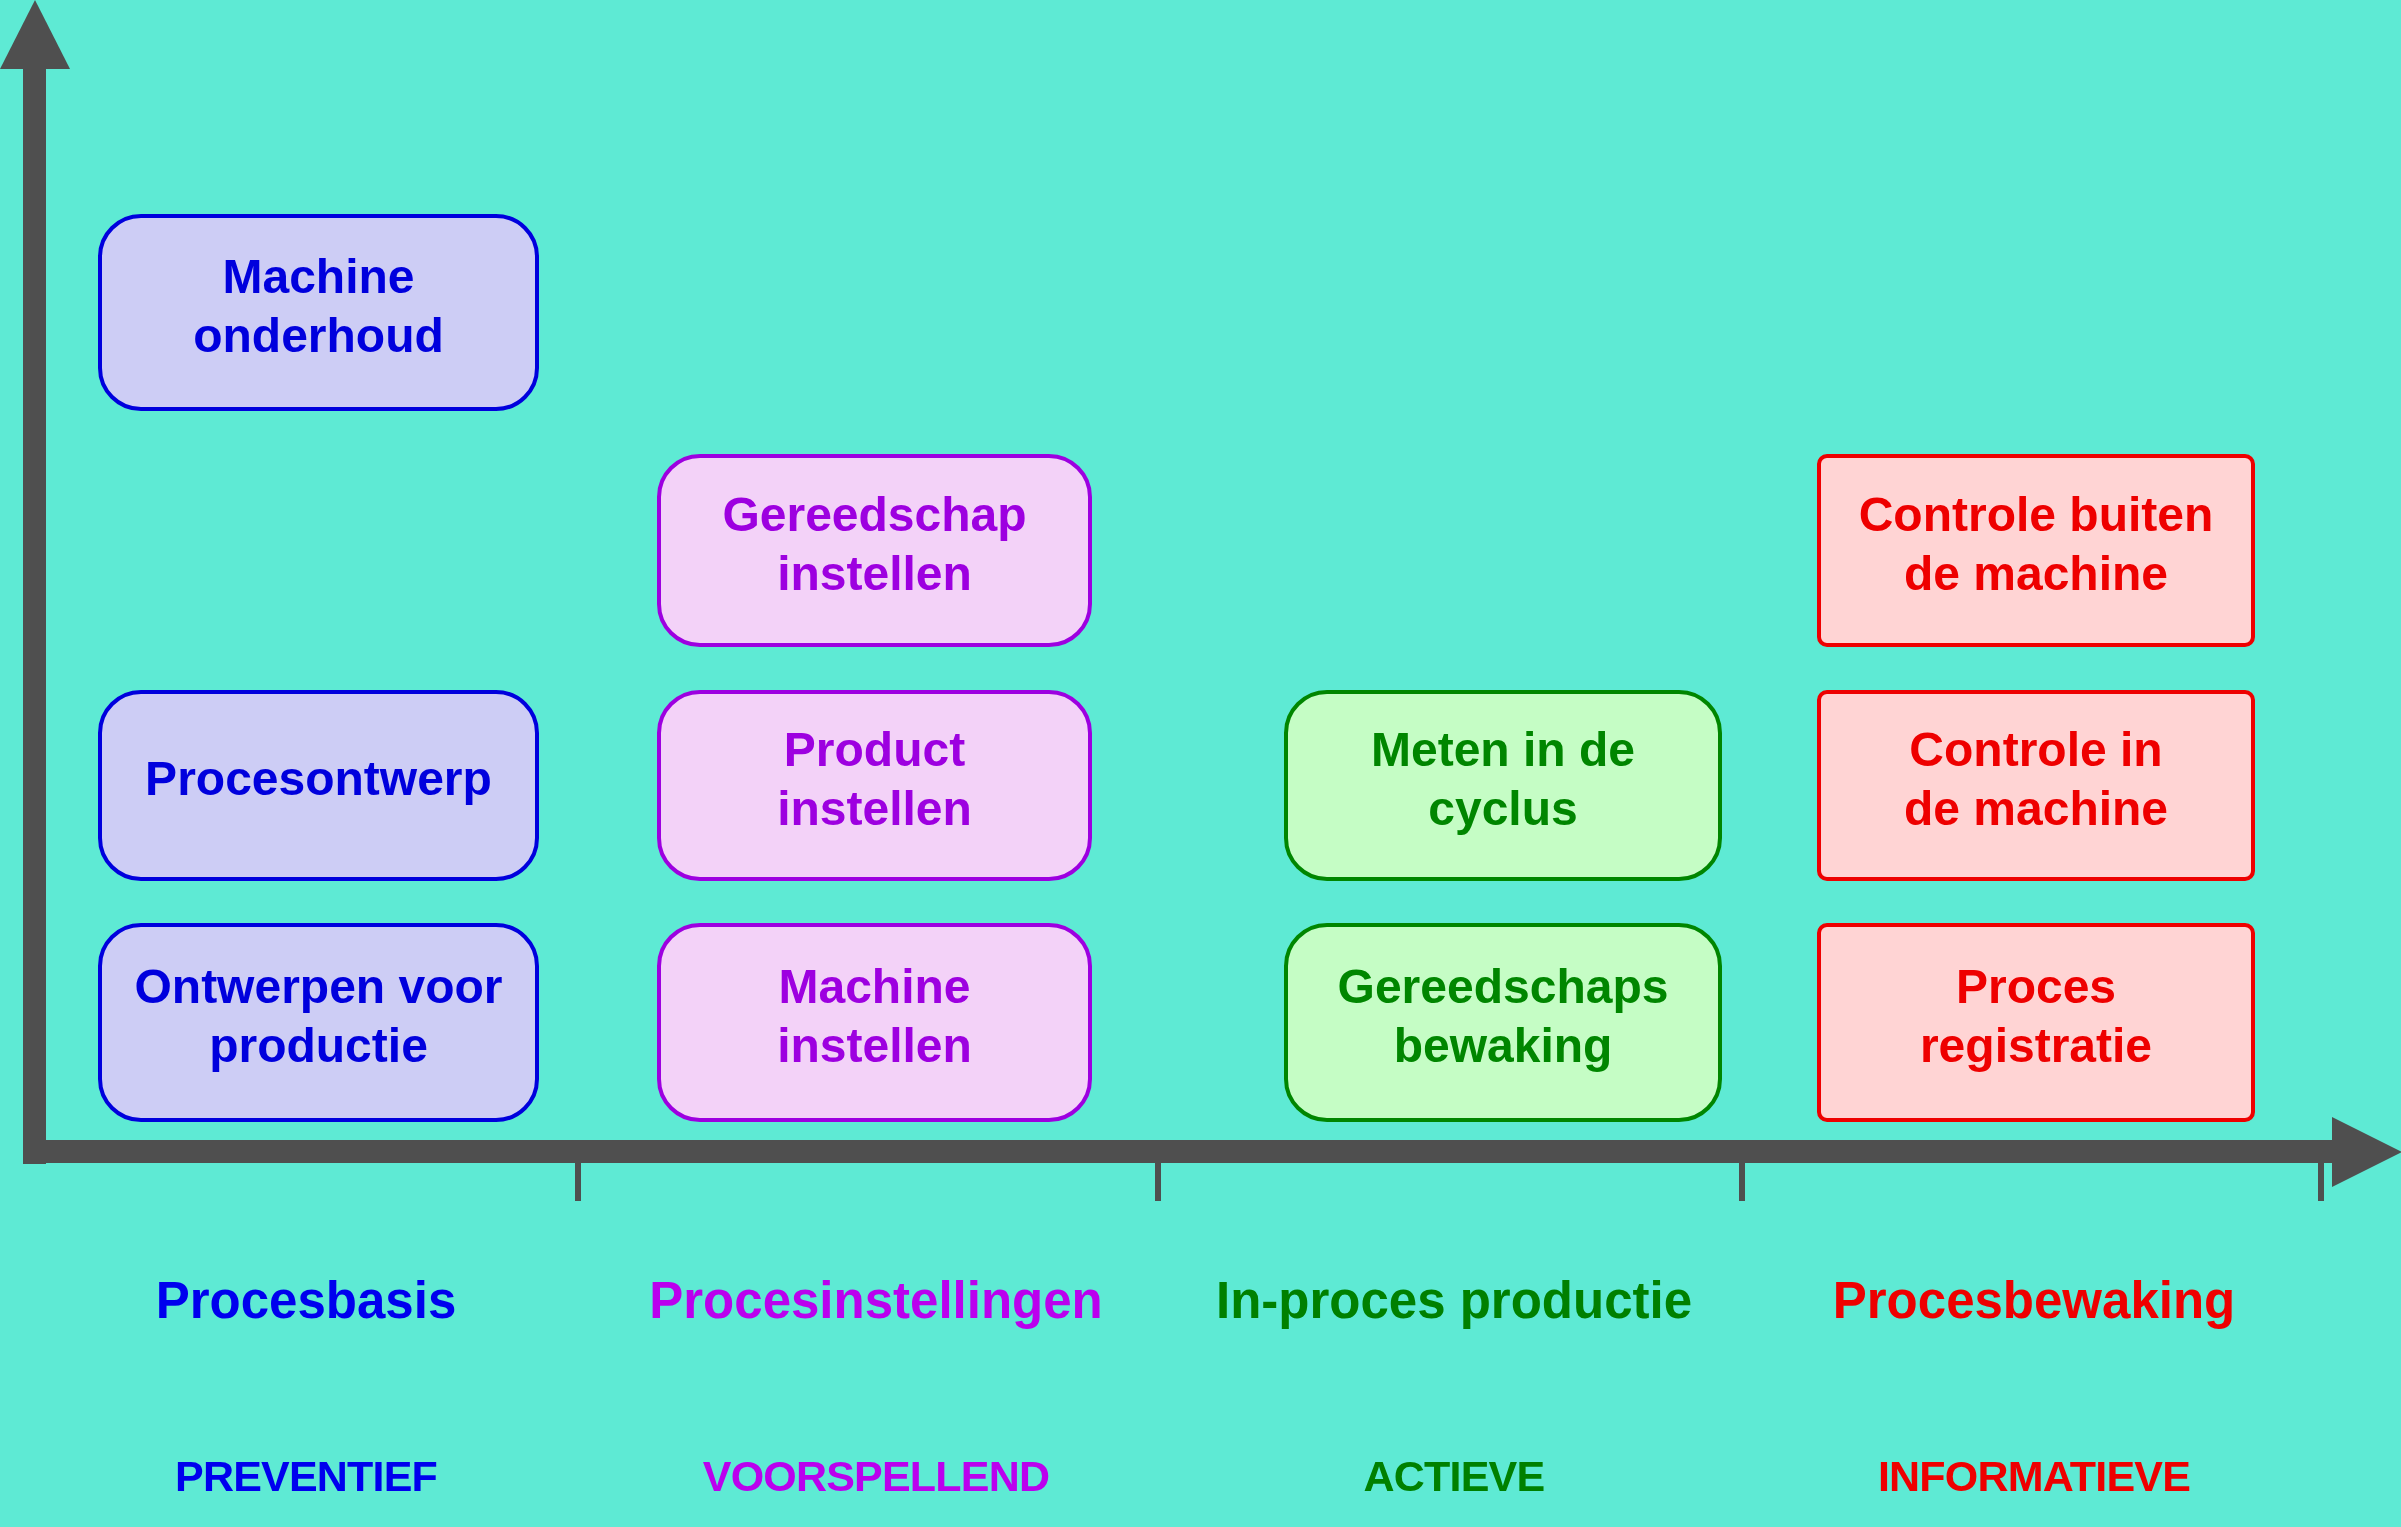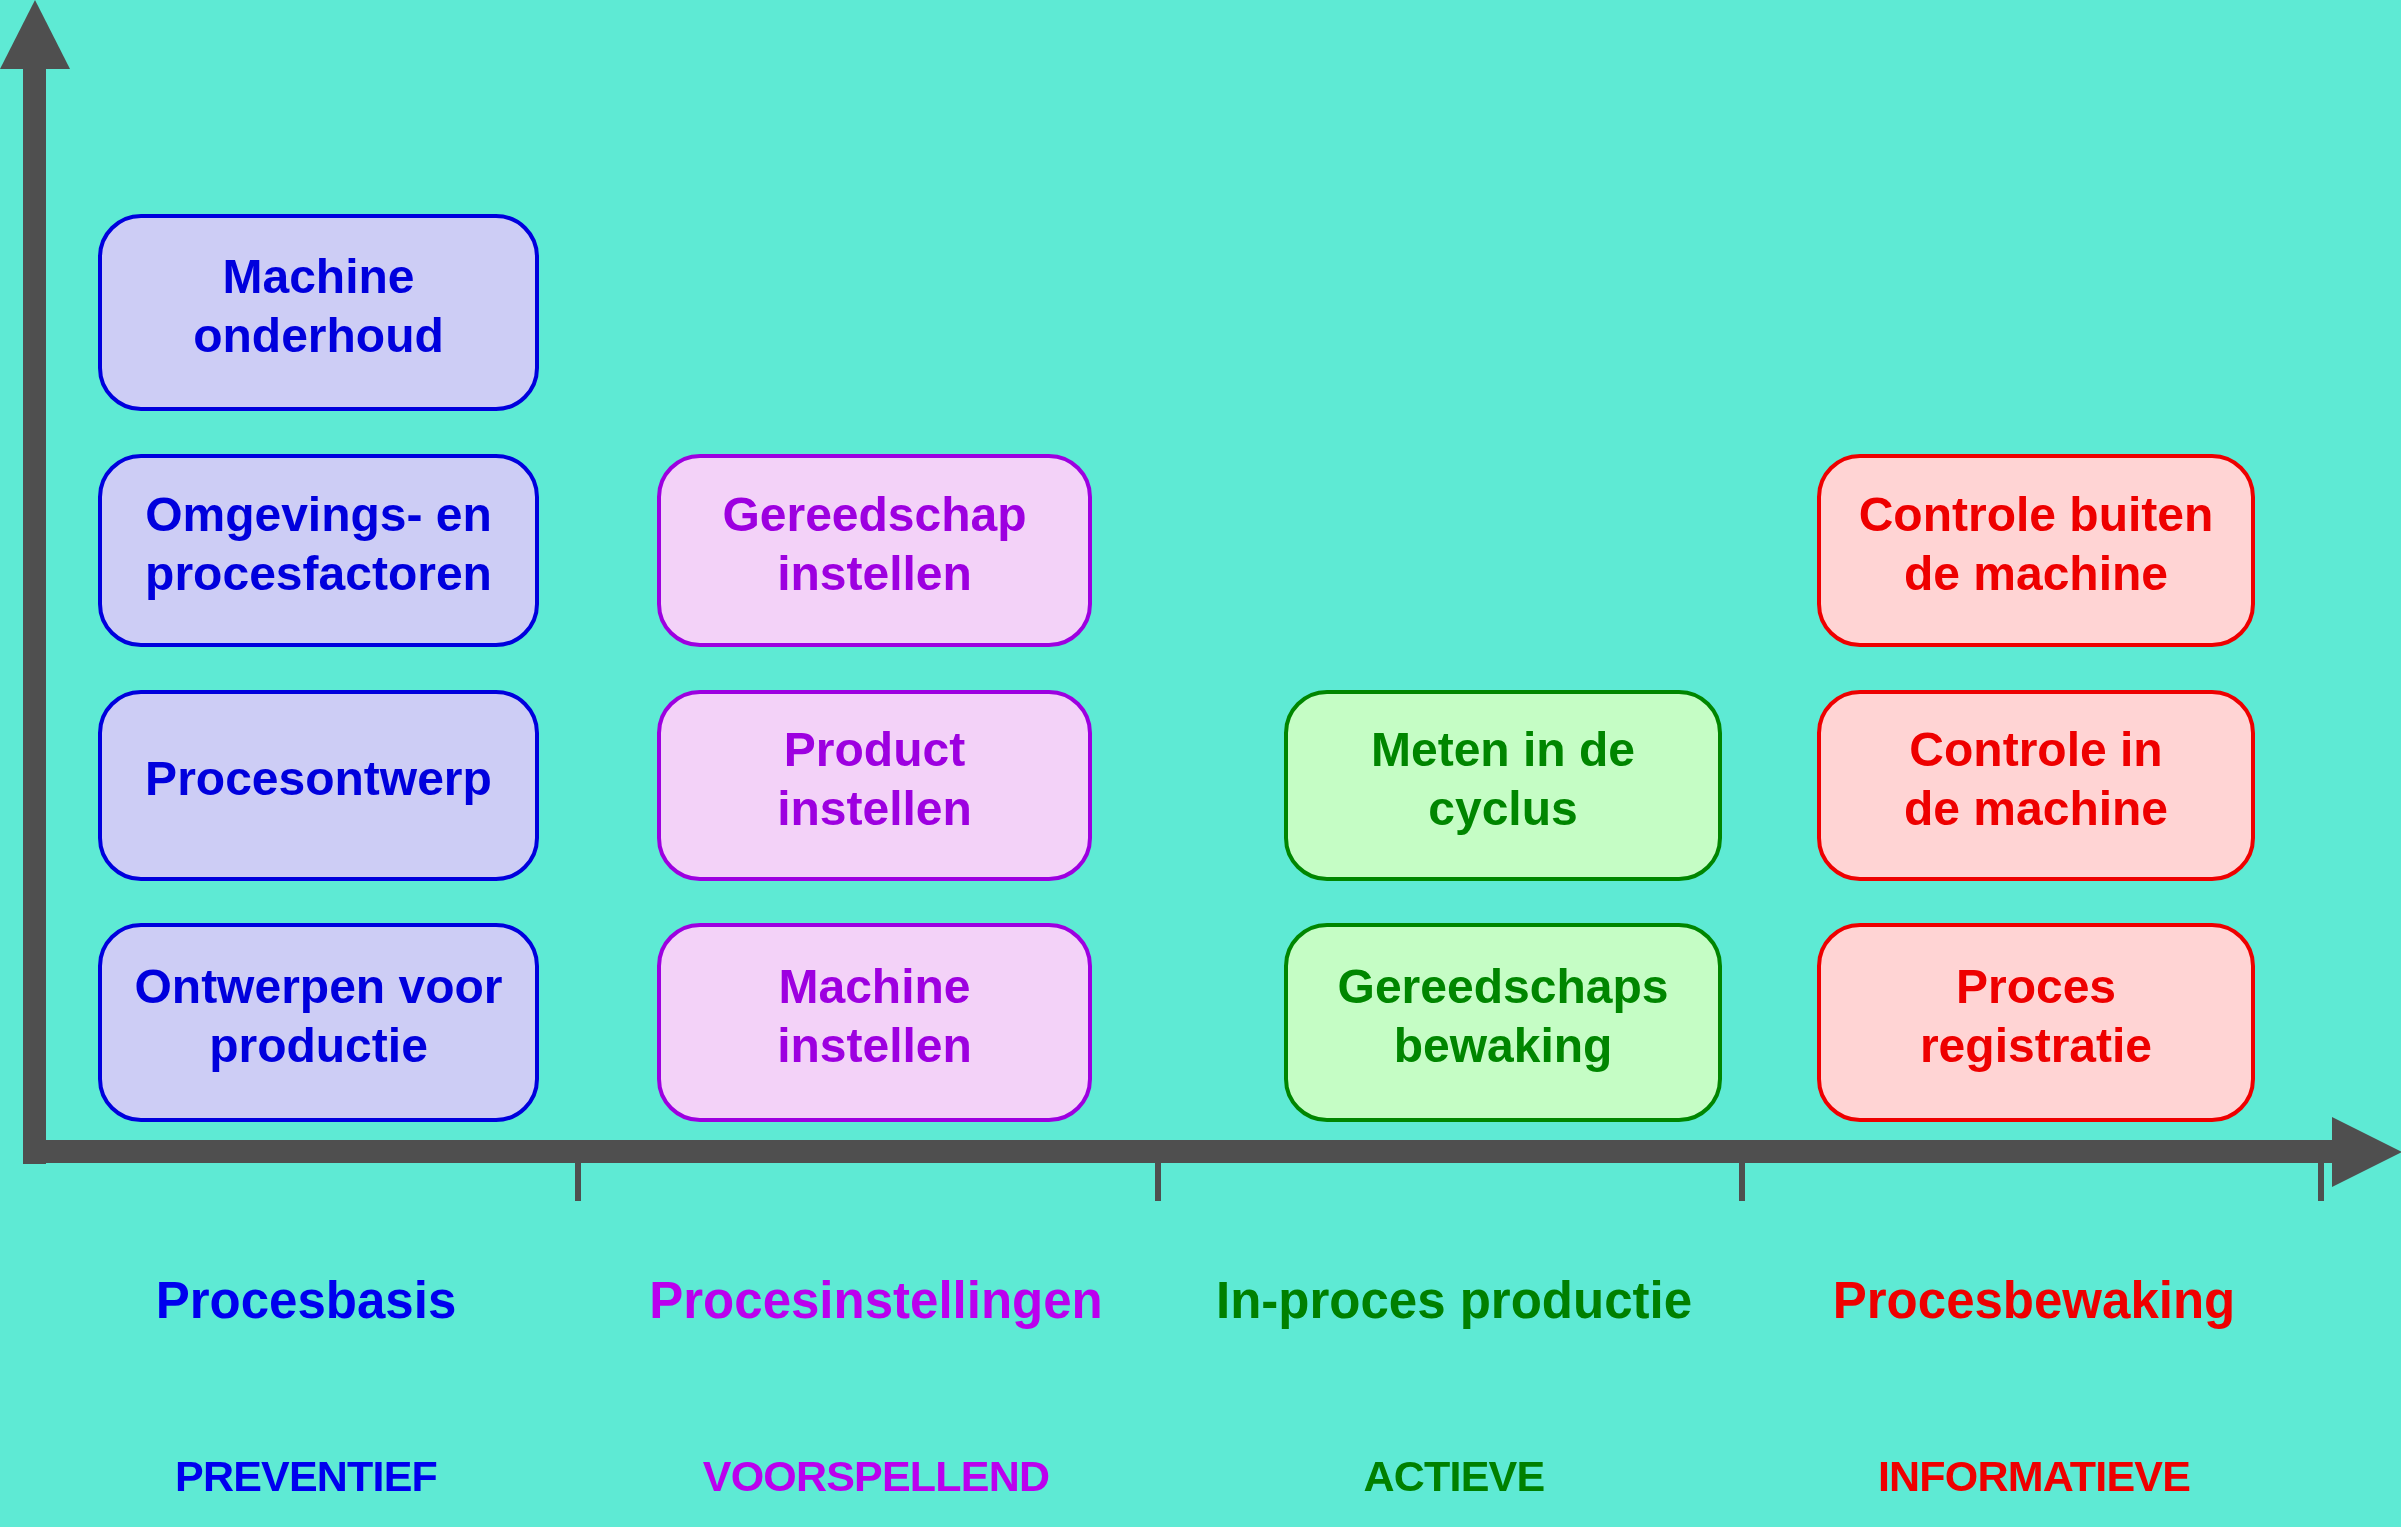--- a/index.html
+++ b/index.html
@@ -37,21 +37,21 @@
     display:flex;align-items:center;justify-content:center;
     text-align:center;
     font-size:48px;font-weight:bold;line-height:1.22;
     white-space:pre-line;
     padding:0 6.6px 11.5px 6.6px;
   }
   
   .col1{left:98px;width:441px;}
   .col2{left:657px;width:435px;}
   .col3{left:1284px;width:438px;}
-  .col4{left:1817px;width:438px;}
+  .col4{left:1817px;width:438px;border-radius:10px;}
   
   .row1{top:214px;height:197px;}
   .row2{top:454px;height:193px;}
   .row3{top:690px;height:191px;}
   .row4{top:923px;height:199px;}
 
   
   .cat-label{
     position:absolute;top:1272px;transform:translateX(-50%);
     font-size:51px;font-weight:bold;line-height:58px;
@@ -73,22 +73,20 @@
   <div class="axis-v"></div>
   <div class="axis-h"></div>
   <div class="arrow-right"></div>
   <div class="tick t1"></div>
   <div class="tick t2"></div>
   <div class="tick t3"></div>
   <div class="tick t4"></div>
 
   <div class="pbox col1 row1" style="--line: #0000dd; --fill: #cdcdf5; --label: #0000ee;">Machine
 onderhoud</div>
-  <div class="pbox col1 row2" style="--line: #0000dd; --fill: #cdcdf5; --label: #0000ee;">Omgevings- en
-procesfactoren</div>
   <div class="pbox col1 row3" style="--line: #0000dd; --fill: #cdcdf5; --label: #0000ee;">Procesontwerp</div>
   <div class="pbox col1 row4" style="--line: #0000dd; --fill: #cdcdf5; --label: #0000ee;">Ontwerpen voor
 productie</div>
 
   <div class="pbox col2 row2" style="--line: #9d00e0; --fill: #f3d2f8; --label: #bb00ee;">Gereedschap
 instellen</div>
   <div class="pbox col2 row3" style="--line: #9d00e0; --fill: #f3d2f8; --label: #bb00ee;">Product
 instellen</div>
   <div class="pbox col2 row4" style="--line: #9d00e0; --fill: #f3d2f8; --label: #bb00ee;">Machine
 instellen</div>

